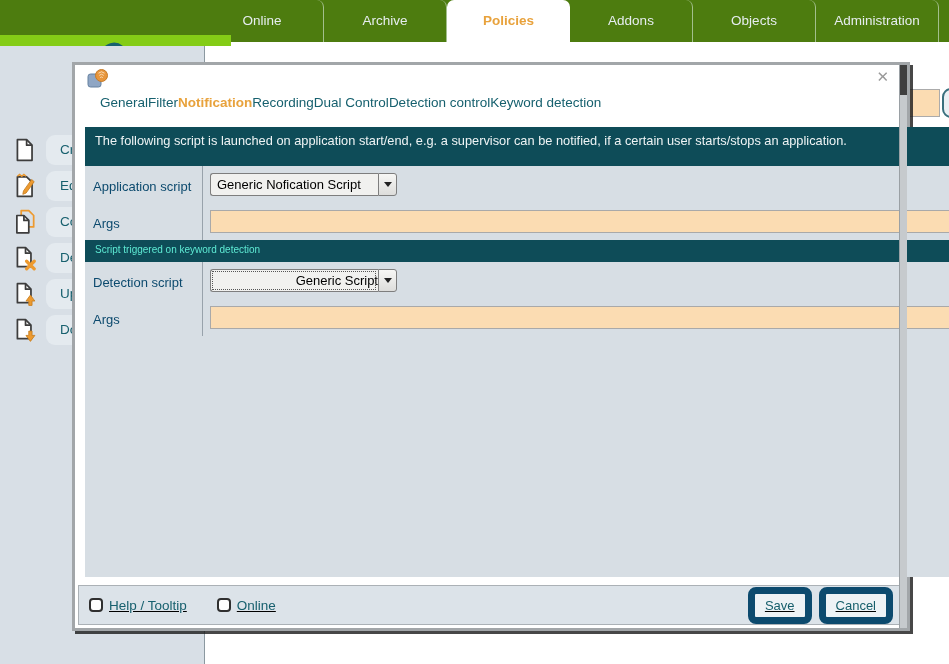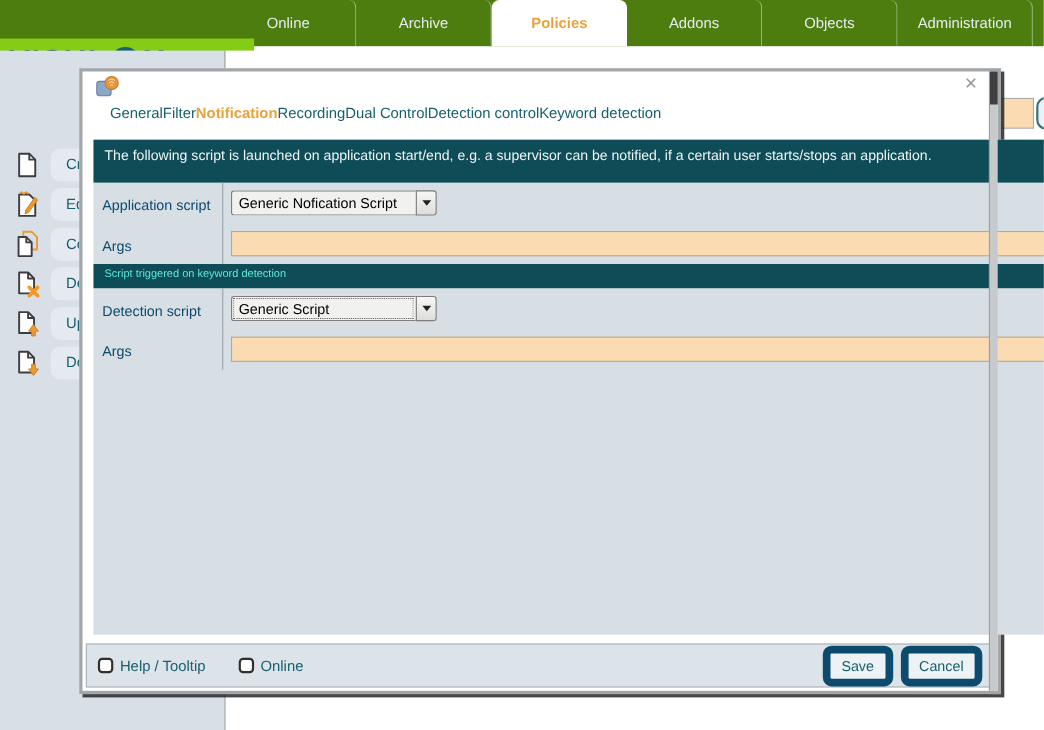--- a/index.html
+++ b/index.html
@@ -59,32 +59,32 @@
   .section-head { background:#0E4C58; color:#5eead4; font-size:10px; padding:4px 10px; height:22px; }
   .form-block { display:grid; grid-template-columns:118px 1fr; }
   .rlabel { border-right:1px solid #98A2AB; color:#0c4a6e; font-size:13px;
             padding:13px 0 0 8px; }
   .rfield { padding:7px 20px 7px 7px; }
 
   .combo { display:inline-flex; height:23px; cursor:pointer; }
   .combo-text { width:168px; background:#F1F1EF; border:1px solid #7E7E7E; border-right:none;
                 border-radius:3px 0 0 3px; font-size:13px; color:#000;
                 padding:3px 0 0 6px; white-space:nowrap; overflow:hidden; }
-  .combo-text.focused { outline:1px dotted #555; outline-offset:-3px; }
+  .combo-text.focused { outline:1px dotted #555; outline-offset:-3px;text-align:right; }
   .combo-btn { width:19px; background:linear-gradient(#F7F7F5,#DDDDDB); border:1px solid #7E7E7E;
                border-radius:0 3px 3px 0; display:flex; align-items:center; justify-content:center; }
   .tri-down { width:0; height:0; border-left:4px solid transparent; border-right:4px solid transparent;
               border-top:5px solid #222; }
 
   .args-input { width:100%; height:23px; background:#FBDCB2; border:1px solid #A9A9A9;
                 font-family:"Liberation Sans", sans-serif; font-size:13px; padding:0 5px; }
 
   .dlg-footer { position:absolute; left:3px; right:3px; bottom:3px; height:40px;
                 background:#DCE3E9; border:1px solid #ABB1B6;
-                display:flex; align-items:center; padding:4px 10px; }
+                display:flex; align-items:center; padding:4px 10px;text-decoration:underline; }
   .chk-group { display:flex; align-items:center; margin-right:30px; cursor:pointer; }
   .chk-box { width:14px; height:14px; background:#fff; border:2px solid #2F2F2F; border-radius:4px;
              margin-right:6px; flex:0 0 14px; }
   .chk-label { color:#17606E; font-size:13.5px; }
   .footer-spacer { flex:1; }
   .btn { background:#EDF2F5; border:7px solid #0c4a6e; border-radius:8px; color:#155E6B;
          font-family:"Liberation Sans", sans-serif; font-size:13px; padding:4px 10px;
          margin-left:7px; cursor:pointer; }
 </style>
 </head>

